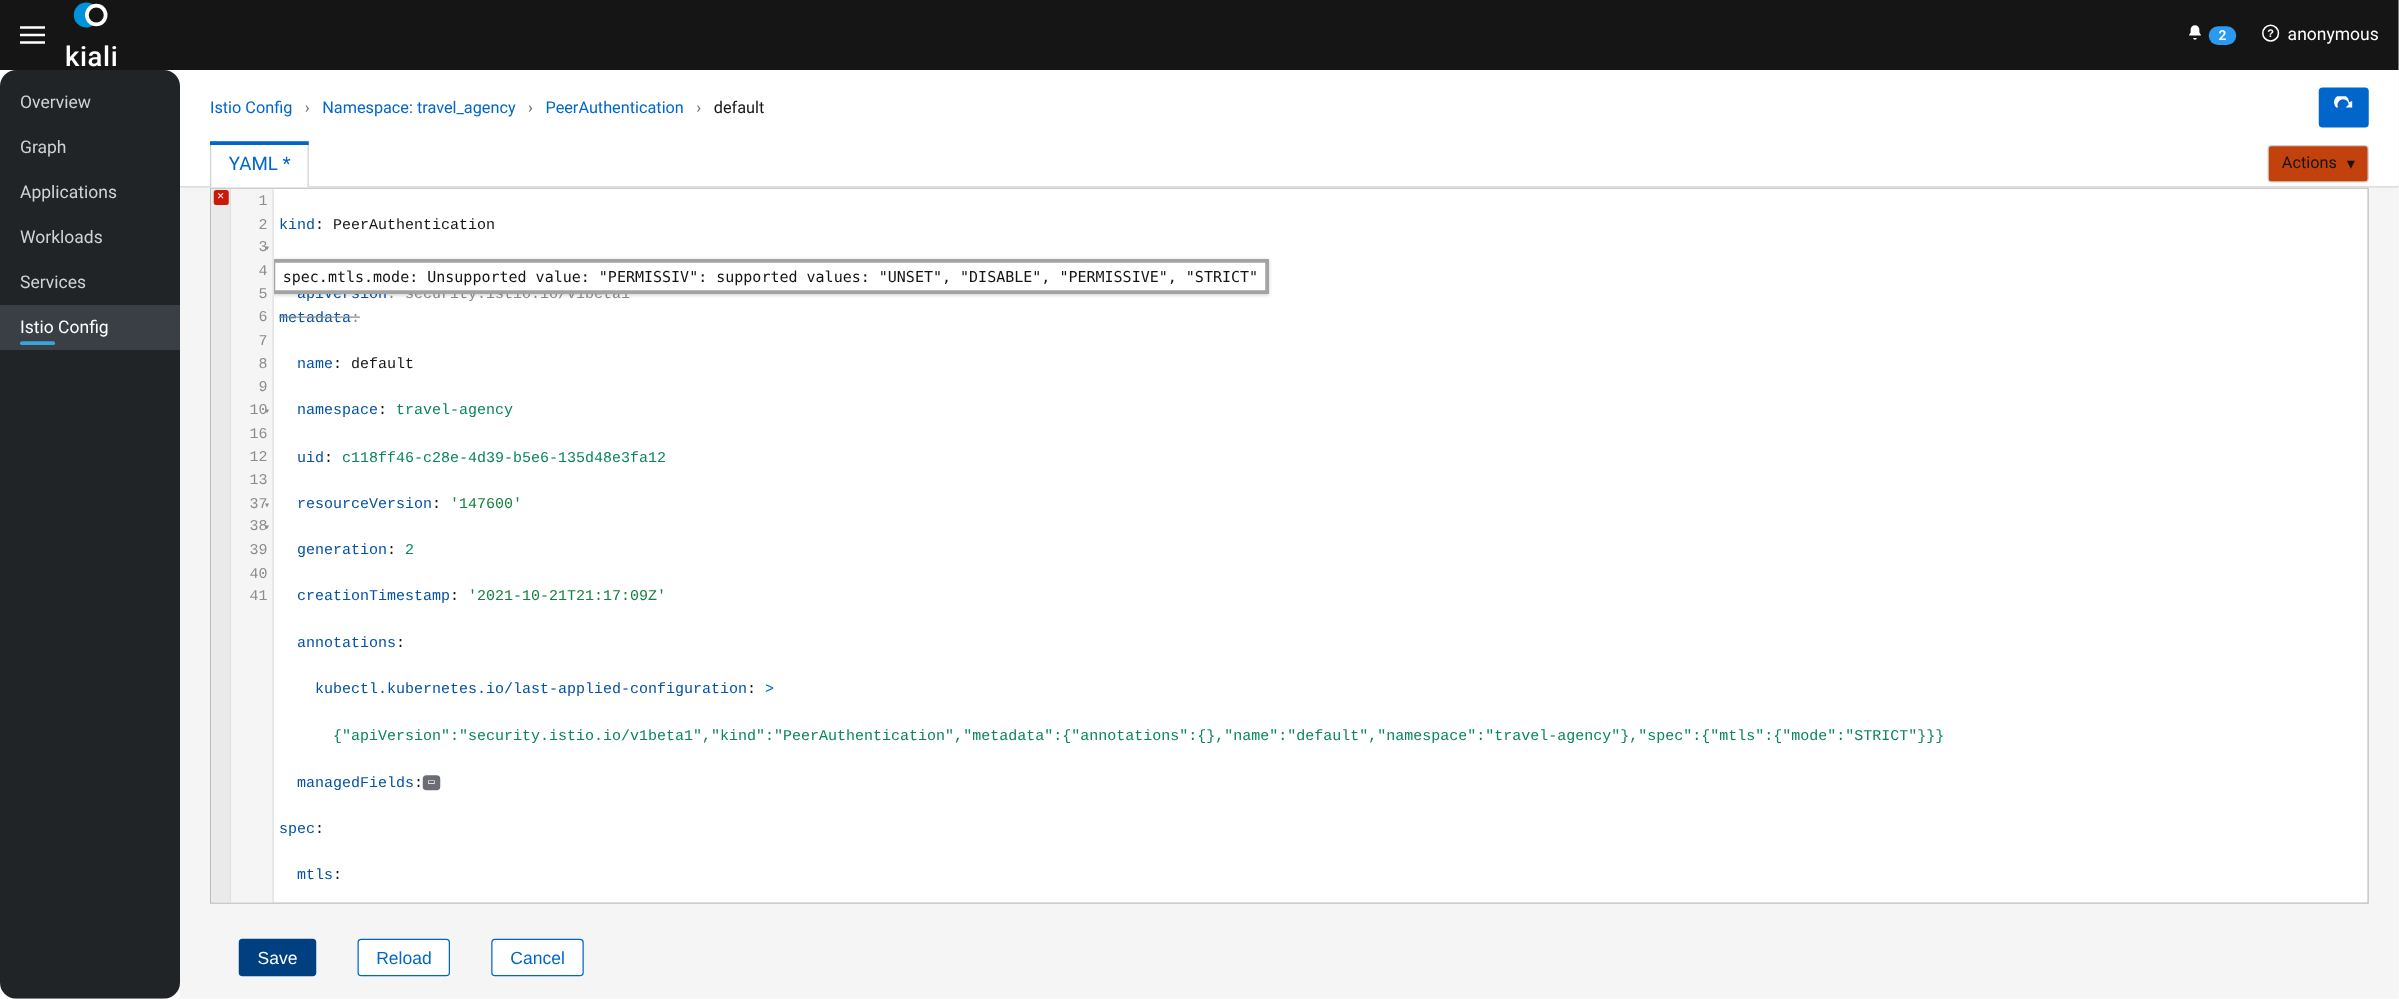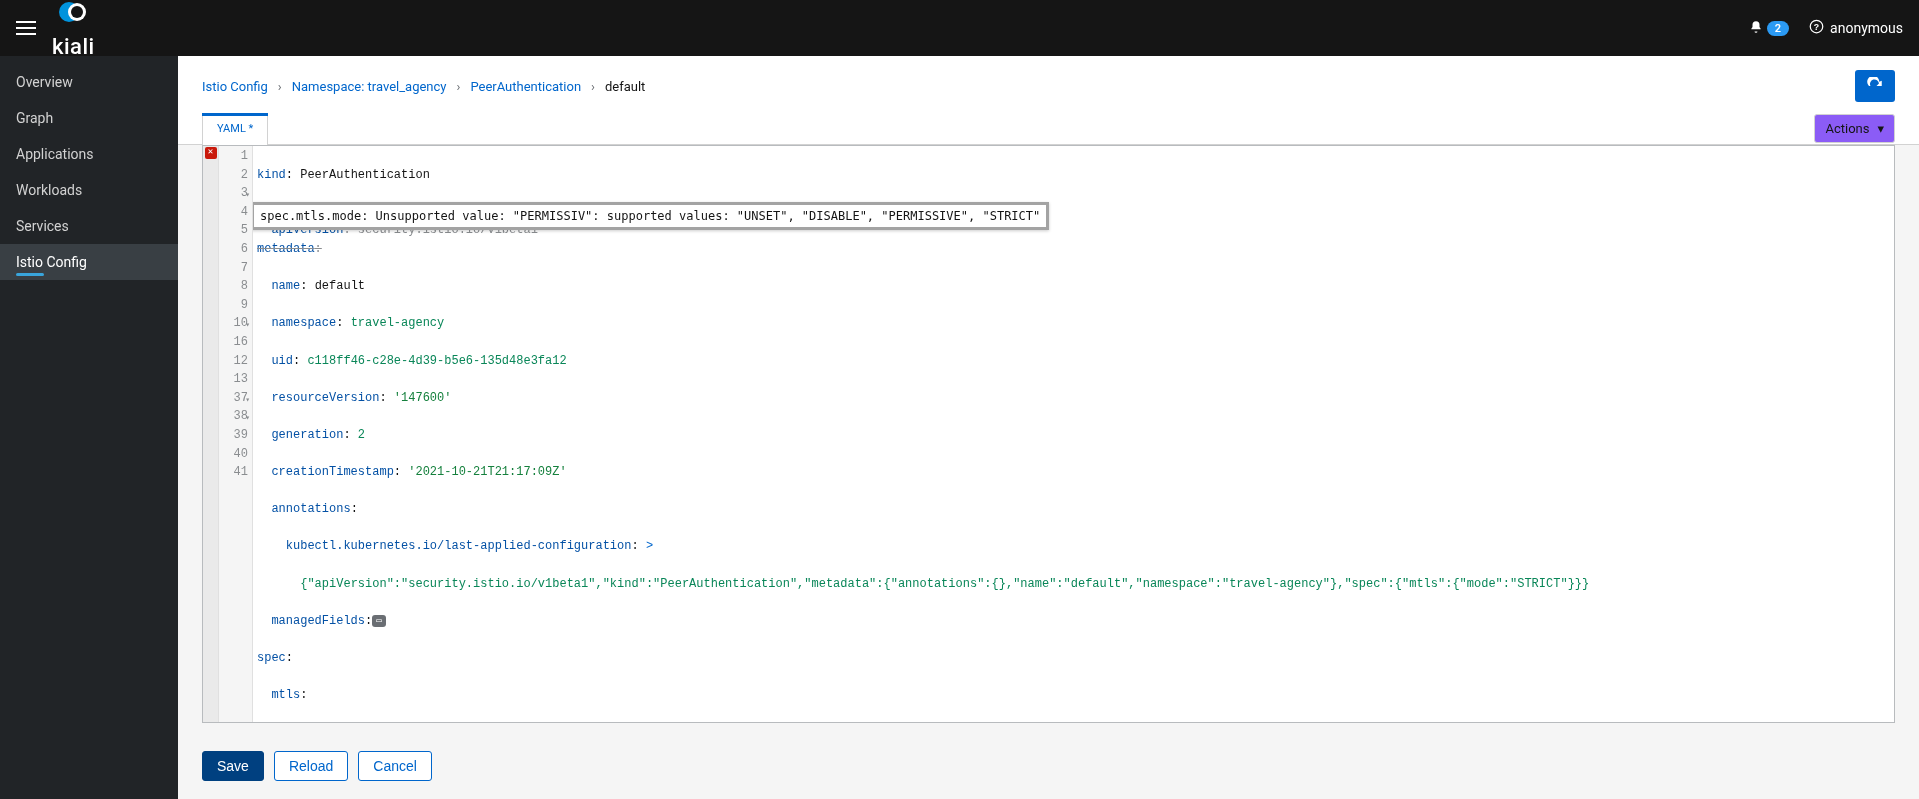--- a/index.html
+++ b/index.html
@@ -9,55 +9,55 @@
   .hamburger { cursor: pointer; display: flex; flex-direction: column; gap: 4px; width: 20px;}
   .hamburger span { height: 2px; background: #fff; width: 100%; }
   .logo { display: flex; align-items: center; gap: 8px; font-size: 22px; font-weight: 500; letter-spacing: 0.5px; flex-direction: column; }
   .logo-mark { position: relative; width: 28px; height: 28px; }
   .logo-mark svg { width: 28px; height: 28px; }
   .topbar-right { display: flex; align-items: center; gap: 20px; }
   .bell-wrap { position: relative; display:flex; align-items:center; gap:4px;}
   .badge { background: #2b9af3; color:#fff; border-radius: 10px; font-size: 11px; padding: 1px 8px; font-weight:600;}
   .help-wrap { display:flex; align-items:center; gap:6px; }
   .layout { display: flex; height: calc(100vh - 56px); }
-  .sidebar { width: 178px; background: #212427; color:#d2d2d2; padding-top: 8px; flex-shrink:0;}
+  .sidebar { width: 144px; background: #212427; color:#d2d2d2; padding-top: 8px; flex-shrink:0;border-radius:13px;}
   .nav-item { padding: 10px 16px; cursor:pointer; font-size:14px; color:#d2d2d2; position:relative;}
   .nav-item.active { background:#393f44; color:#fff; }
   .nav-item.active::after { content:""; position:absolute; left:16px; bottom:4px; width:28px; height:3px; background:#39a5dc; border-radius:2px;}
   .content { flex:1; background:#f5f5f5; display:flex; flex-direction:column; overflow:hidden;}
   .header-area { background:#fff; border-bottom:1px solid #d2d2d2;}
   .breadcrumb-row { display:flex; align-items:center; justify-content:space-between; padding: 14px 24px 10px 24px;}
   .breadcrumb { display:flex; align-items:center; gap:10px; font-size:13px;}
   .breadcrumb a { color:#0066cc; text-decoration:none; cursor:pointer;}
   .breadcrumb .sep { color:#6a6e73; }
   .breadcrumb .current { color:#151515; }
   .refresh-btn { background:#0066cc; border:none; border-radius:3px; width:40px; height:32px; cursor:pointer; display:flex; align-items:center; justify-content:center;}
   .refresh-btn svg{ fill:#fff;}
   .tabs-row { display:flex; align-items:center; justify-content:space-between; padding: 0 24px;}
-  .tab { display:inline-block; padding: 8px 14px 10px 14px; border:1px solid #d2d2d2; border-bottom:none; font-size:11px; color:#0066cc; position:relative; top:1px; background:#fff; cursor:pointer;}
+  .tab { display:inline-block; padding: 8px 14px 10px 14px; border:1px solid #d2d2d2; border-bottom:none; font-size:15px; color:#0066cc; position:relative; top:1px; background:#fff; cursor:pointer;}
   .tab.active::before { content:""; position:absolute; top:-1px; left:-1px; right:-1px; height:3px; background:#0066cc;}
-  .actions-dd { display:flex; align-items:center; gap:8px; border:1px solid #d2d2d2; padding:6px 10px; border-radius:3px; cursor:pointer; font-size:13px; background:#8b5cf6;}
+  .actions-dd { display:flex; align-items:center; gap:8px; border:1px solid #d2d2d2; padding:6px 10px; border-radius:3px; cursor:pointer; font-size:13px; background:#c2410c;}
   .editor-wrap { padding: 0 24px 16px 24px; flex:1; display:flex; flex-direction:column; overflow:hidden;}
   .editor { border:1px solid #b8bbbe; background:#fff; flex:1; display:flex; font-family: Menlo, Consolas, "Liberation Mono", monospace; font-size:12px; line-height:1.55; position:relative; overflow:hidden;}
   .gutter-err { width:16px; background:#eaeaea; border-right:1px solid #e0e0e0; display:flex; flex-direction:column; align-items:center; padding-top:1px;}
   .err-icon { width:12px; height:12px; background:#c9190b; color:#fff; font-size:9px; display:flex; align-items:center; justify-content:center; border-radius:2px; font-weight:bold;}
   .gutter-ln { width:34px; background:#f5f5f5; border-right:1px solid #e0e0e0; text-align:right; padding:1px 4px 0 0; color:#8a8d90; user-select:none;}
   .gutter-ln div { height:18.6px; position:relative;}
   .fold { position:absolute; right:-2px; top:5px; font-size:8px; color:#8a8d90;}
   .code { flex:1; padding:1px 4px 0 4px; white-space:pre; position:relative; overflow:auto;}
   .code-line { height:18.6px; }
   .k { color:#0451a5; }  
   .s { color:#15803d; }  
   .sv { color:#098658; } 
   .blk { color:#0066cc;} 
   .num { color:#098658;}
   .fold-badge{ background:#6a6e73; color:#fff; border-radius:3px; padding:0 4px; font-size:9px; display:inline-block; line-height:12px; vertical-align:1px;}
   .tooltip { position:absolute; background:#fff; border:3px solid #a3a3a3; padding:2px 6px; font-family: Menlo, Consolas, monospace; font-size:12px; box-shadow:0 1px 3px rgba(0,0,0,.2); white-space:nowrap;}
   .btn-row { padding: 12px 24px 18px 24px; display:flex; gap:10px;}
-  .btn { padding:6px 14px; border-radius:3px; font-size:14px; cursor:pointer; border:1px solid transparent;}
+  .btn { padding:6px 14px; border-radius:3px; font-size:14px; cursor:pointer; border:1px solid transparent;margin-left:23px;}
   .btn-primary { background:#004080; color:#fff; border-color:#004080;}
   .btn-secondary { background:#fff; color:#0066cc; border:1px solid #0066cc;}
   .strike { text-decoration: line-through; color:#8a8d90;}
 </style>
 </head>
 <body>
 
 <div class="topbar">
   <div class="topbar-left">
     <div class="hamburger">

